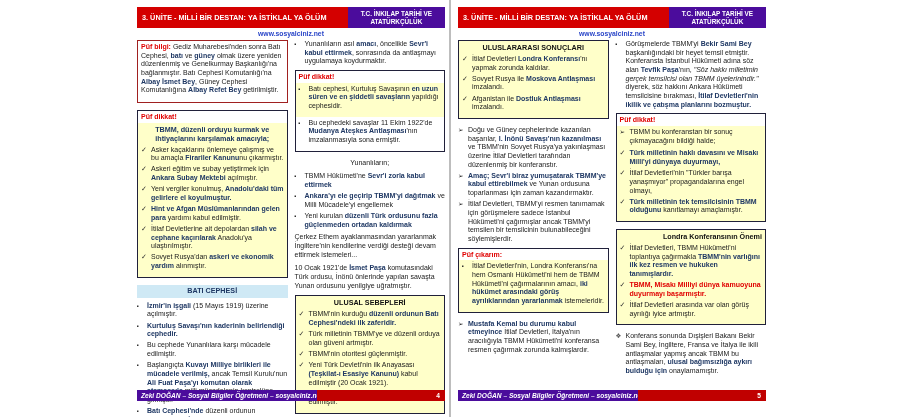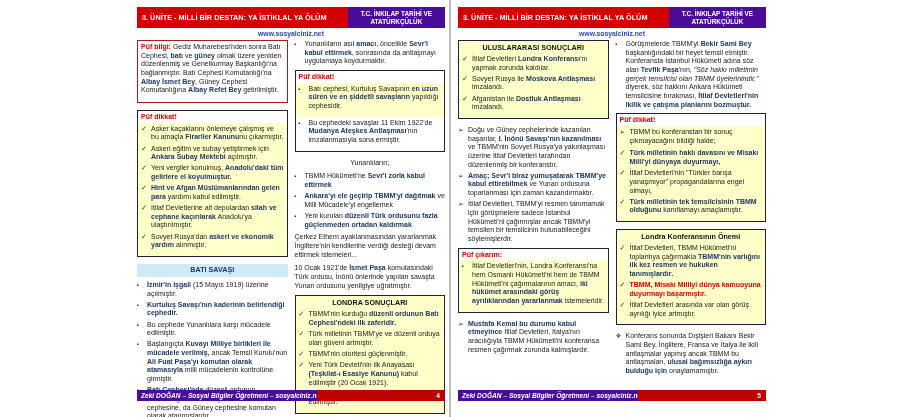--- a/index.html
+++ b/index.html
@@ -30,21 +30,21 @@
 
   .box{border:1.2px solid #20203a;margin:0 0 7px;background:#fff;}
   .box.b-red{border-color:#a02020;}
   .box-label{color:var(--label-red);font-weight:bold;font-size:7px;padding:2px 3px 1px;}
   .bsec{padding:2px 3px;}
   .bg-yellow{background:var(--highlight-yellow);}
   .bg-white{background:#fff;}
 
   .heading{text-align:center;font-weight:bold;color:var(--term-navy);font-size:7.2px;margin:3px 0 4px;}
   .heading.bg-cyan{background:var(--section-cyan);padding:2px 1px;margin:2px 0 4px;}
-  .heading.al-left{text-align:center;}
+  .heading.al-left{text-align:right;}
   .box .heading{color:#111;margin:1px 0 2px;}
   .hline{white-space:normal;}
 
   .para{margin:0 0 5px;}
   .para.al-center{text-align:center;}
 
   .blist{margin:0 0 4px;}
   .bitem{display:flex;margin:0 0 2.5px;}
   .mk{flex:0 0 10px;text-align:left;}
   .mk-dot{color:#222;font-size:5.5px;padding-top:1px;}
@@ -78,20 +78,23 @@
       <div class="cols">
         <div class="col">
             <div class="box b-red">
               <div class="bsec bg-white">
                 <div class="para"><b class="rb">Püf bilgi:</b> Gediz Muharebesi'nden sonra Batı Cephesi, <b class="nb">batı</b> ve <b class="nb">güney</b> olmak üzere yeniden düzenlenmiş ve Genelkurmay Başkanlığı'na bağlanmıştır. Batı Cephesi Komutanlığı'na <b class="nb">Albay İsmet Bey</b>, Güney Cephesi Komutanlığına <b class="nb">Albay Refet Bey</b> getirilmiştir.</div>
               </div>
             </div>
             <div class="box b-dark">
               <div class="box-label">Püf dikkat!</div>
               <div class="bsec bg-yellow">
+                <div class="heading">
+                  <div class="hline"><b class="nb">TBMM, düzenli orduyu kurmak ve ihtiyaçlarını karşılamak amacıyla;</b></div>
+                </div>
                 <div class="blist">
                   <div class="bitem">
                     <span class="mk mk-check">✓</span>
                     <span class="btext">Asker kaçaklarını önlemeye çalışmış ve bu amaçla <b class="nb">Firariler Kanunu</b>nu çıkarmıştır.</span>
                   </div>
                   <div class="bitem">
                     <span class="mk mk-check">✓</span>
                     <span class="btext">Askeri eğitim ve subay yetiştirmek için <b class="nb">Ankara Subay Mektebi</b> açılmıştır.</span>
                   </div>
                   <div class="bitem">
@@ -107,21 +110,21 @@
                     <span class="btext">İtilaf Devletlerine ait depolardan <b class="nb">silah ve cephane kaçırılarak</b> Anadolu'ya ulaştırılmıştır.</span>
                   </div>
                   <div class="bitem">
                     <span class="mk mk-check">✓</span>
                     <span class="btext">Sovyet Rusya'dan <b class="nb">askeri ve ekonomik yardım</b> alınmıştır.</span>
                   </div>
                 </div>
               </div>
             </div>
             <div class="heading bg-cyan">
-              <div class="hline">BATI SAVAŞI</div>
+              <div class="hline">BATI CEPHESİ</div>
             </div>
             <div class="blist">
               <div class="bitem">
                 <span class="mk mk-dot">▪</span>
                 <span class="btext"><b class="nb">İzmir'in işgali</b> (15 Mayıs 1919) üzerine açılmıştır.</span>
               </div>
               <div class="bitem">
                 <span class="mk mk-dot">▪</span>
                 <span class="btext"><b class="nb">Kurtuluş Savaşı'nın kaderinin belirlendiği cephedir.</b></span>
               </div>
@@ -178,21 +181,21 @@
               <div class="bitem">
                 <span class="mk mk-dot">▪</span>
                 <span class="btext">Yeni kurulan <b class="nb">düzenli Türk ordusunu fazla güçlenmeden ortadan kaldırmak</b></span>
               </div>
             </div>
             <div class="para">Çerkez Ethem ayaklanmasından yararlanmak İngiltere'nin kendilerine verdiği desteği devam ettirmek istemeleri...</div>
             <div class="para">10 Ocak 1921'de <b class="nb">İsmet Paşa</b> komutasındaki Türk ordusu, İnönü önlerinde yapılan savaşta Yunan ordusunu yenilgiye uğratmıştır.</div>
             <div class="box b-dark">
               <div class="bsec bg-yellow">
                 <div class="heading">
-                  <div class="hline">LONDRA SONUÇLARI</div>
+                  <div class="hline">ULUSAL SEBEPLERİ</div>
                 </div>
                 <div class="blist">
                   <div class="bitem">
                     <span class="mk mk-check">✓</span>
                     <span class="btext">TBMM'nin kurduğu <b class="nb">düzenli ordunun Batı Cephesi'ndeki ilk zaferidir.</b></span>
                   </div>
                   <div class="bitem">
                     <span class="mk mk-check">✓</span>
                     <span class="btext">Türk milletinin TBMM'ye ve düzenli orduya olan güveni artmıştır.</span>
                   </div>

